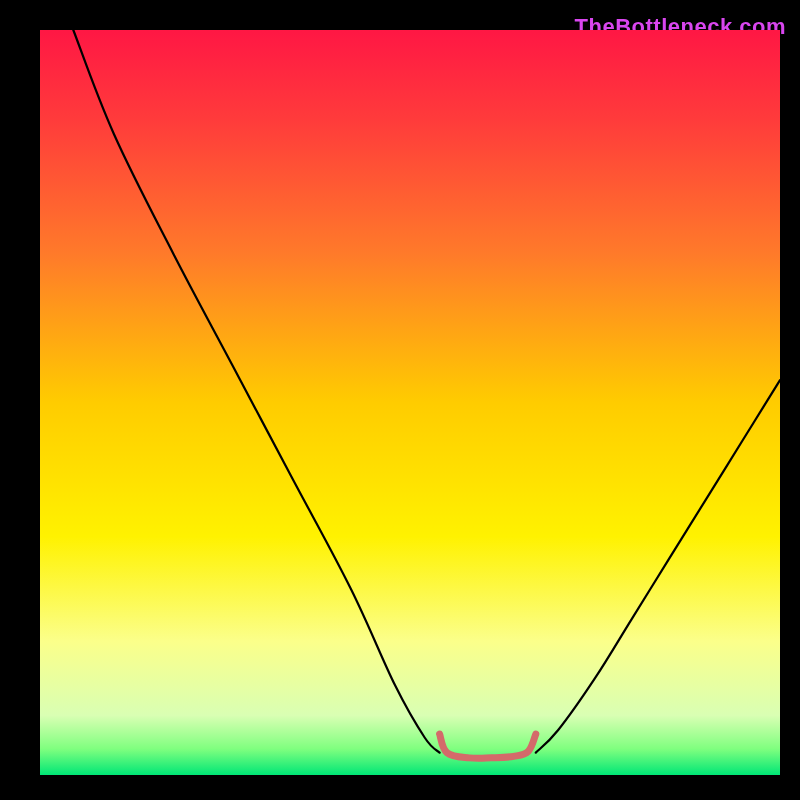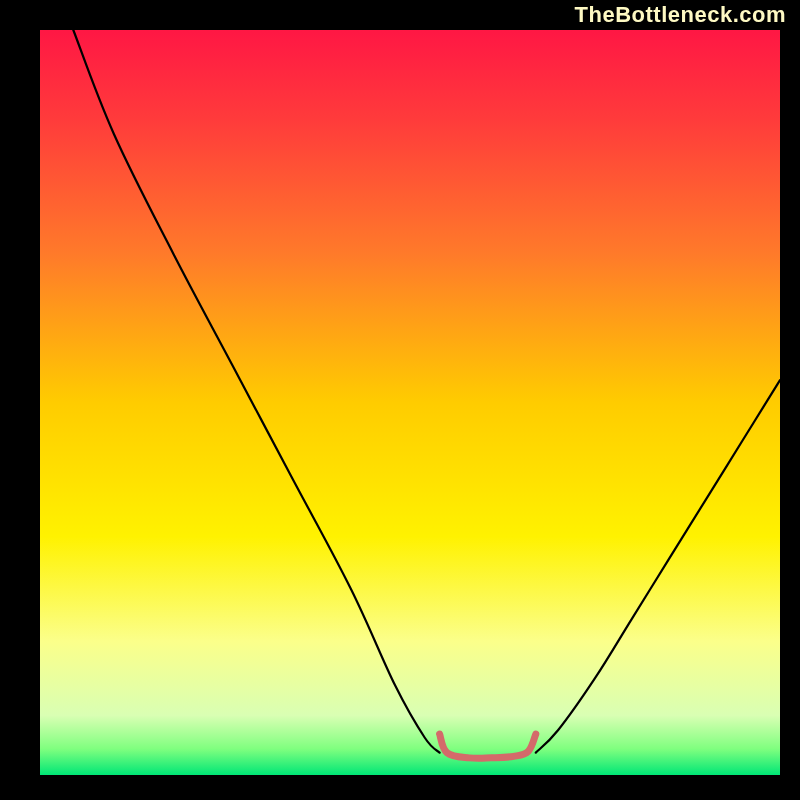--- a/index.html
+++ b/index.html
@@ -12,23 +12,23 @@
     font-family: Arial, Helvetica, sans-serif;
   }
   .frame {
     position: relative;
     width: 800px;
     height: 800px;
     background: #000;
   }
   .watermark {
     position: absolute;
-    top: 2px;
+    top: 14px;
     right: 14px;
-    color: #fef9c3;
+    color: #d946ef;
     font-size: 22px;
     font-weight: bold;
     letter-spacing: 0.5px;
     user-select: none;
   }
   svg {
     position: absolute;
     top: 0;
     left: 0;
   }

